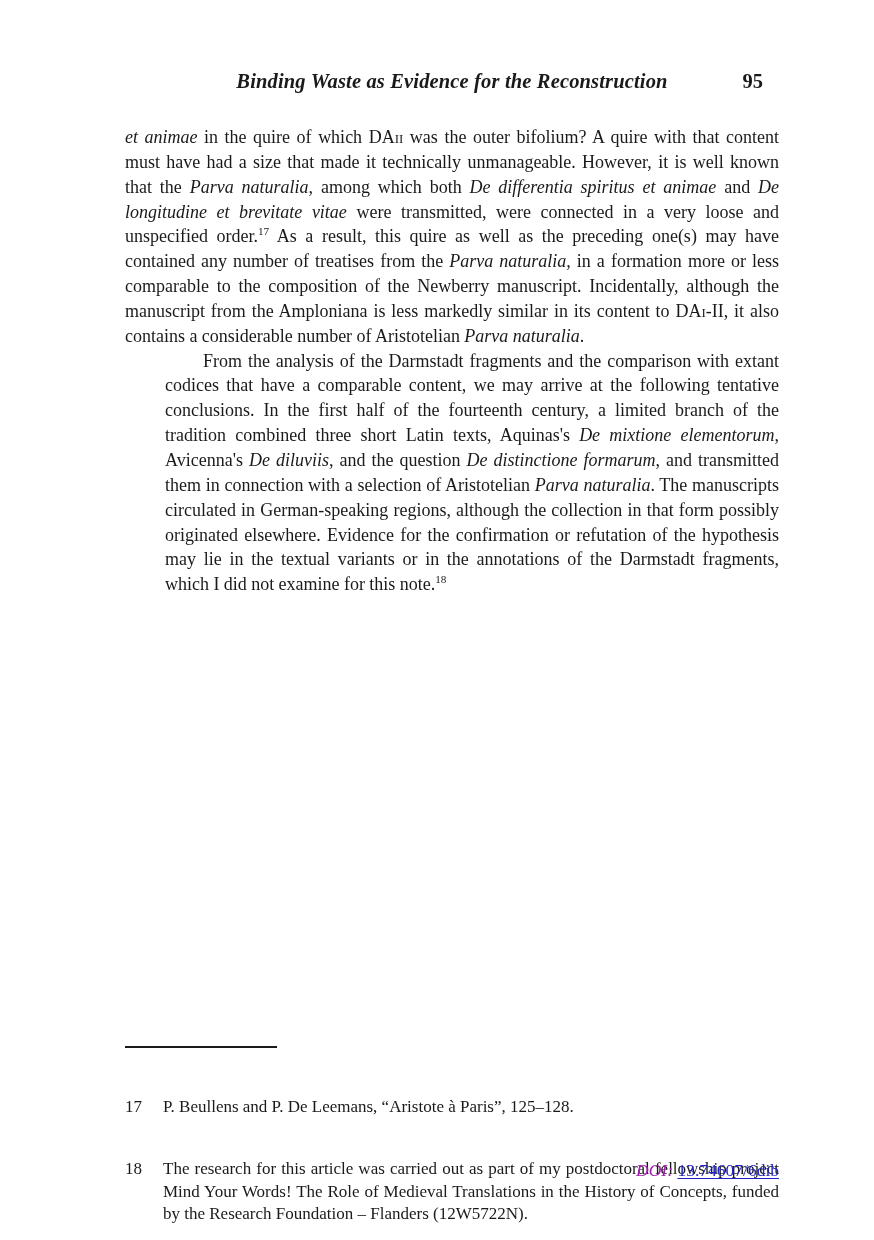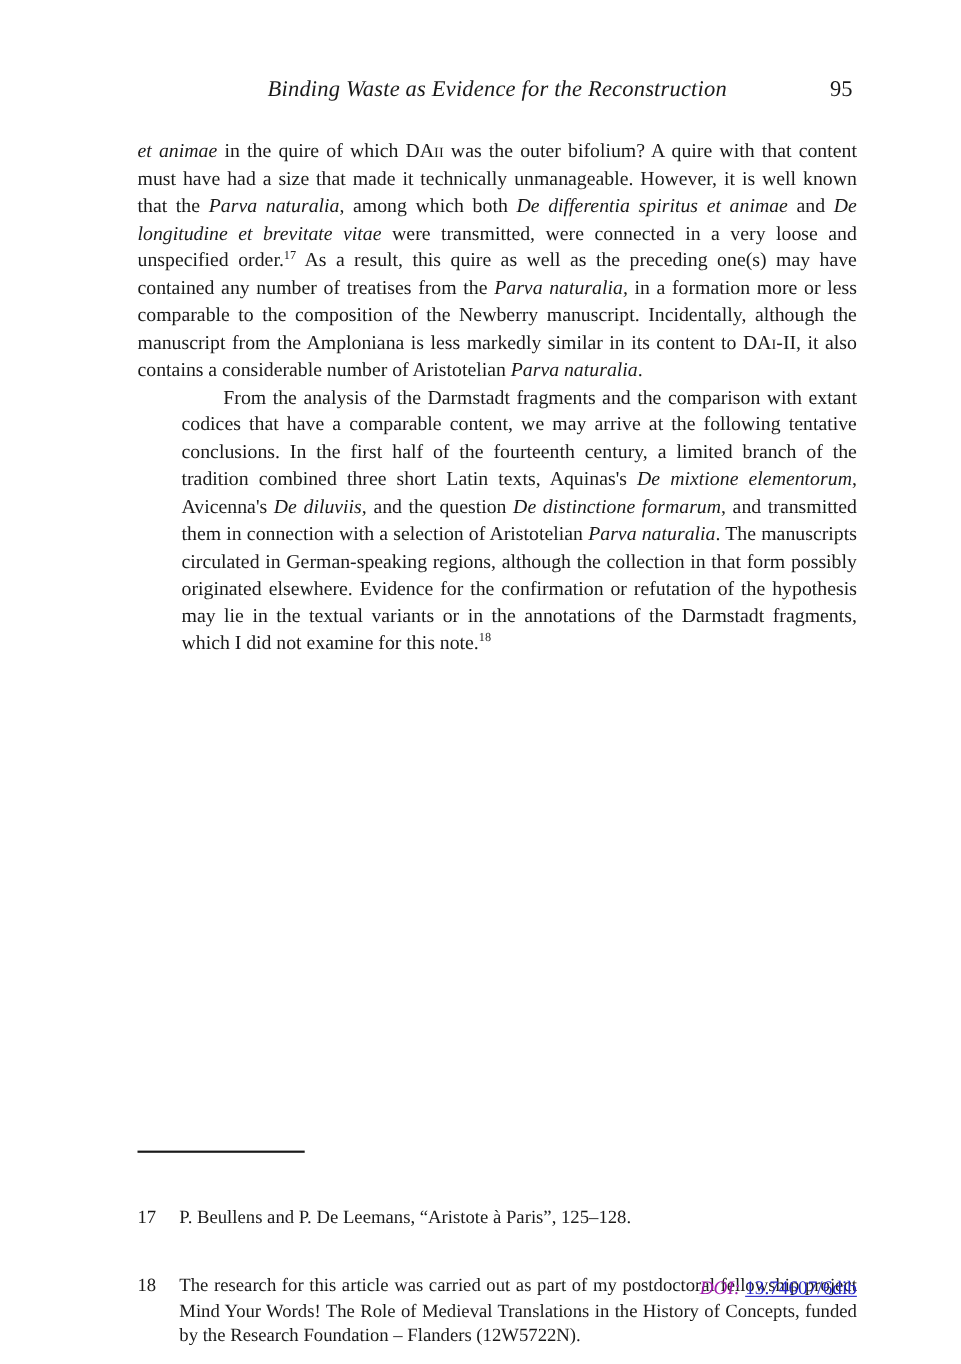--- a/index.html
+++ b/index.html
@@ -19,30 +19,31 @@
 
   
   .running-head {
     position: absolute;
     left: 125px;
     top: 70px;
     width: 654px;
     display: flex;
     align-items: center;
     justify-content: center;
+    font-weight: bold;
   }
   .running-head-title {
     font-style: italic;
     font-size: 20.5px;
     letter-spacing: 0.15px;
     white-space: nowrap;
   }
   .running-head-pageno {
     position: absolute;
-    right: 4px;
+    right: 16px;
     font-size: 20.5px;
     font-style: normal;
   }
 
   
   .body-block {
     position: absolute;
     left: 125px;
     top: 125px;
     width: 654px;

